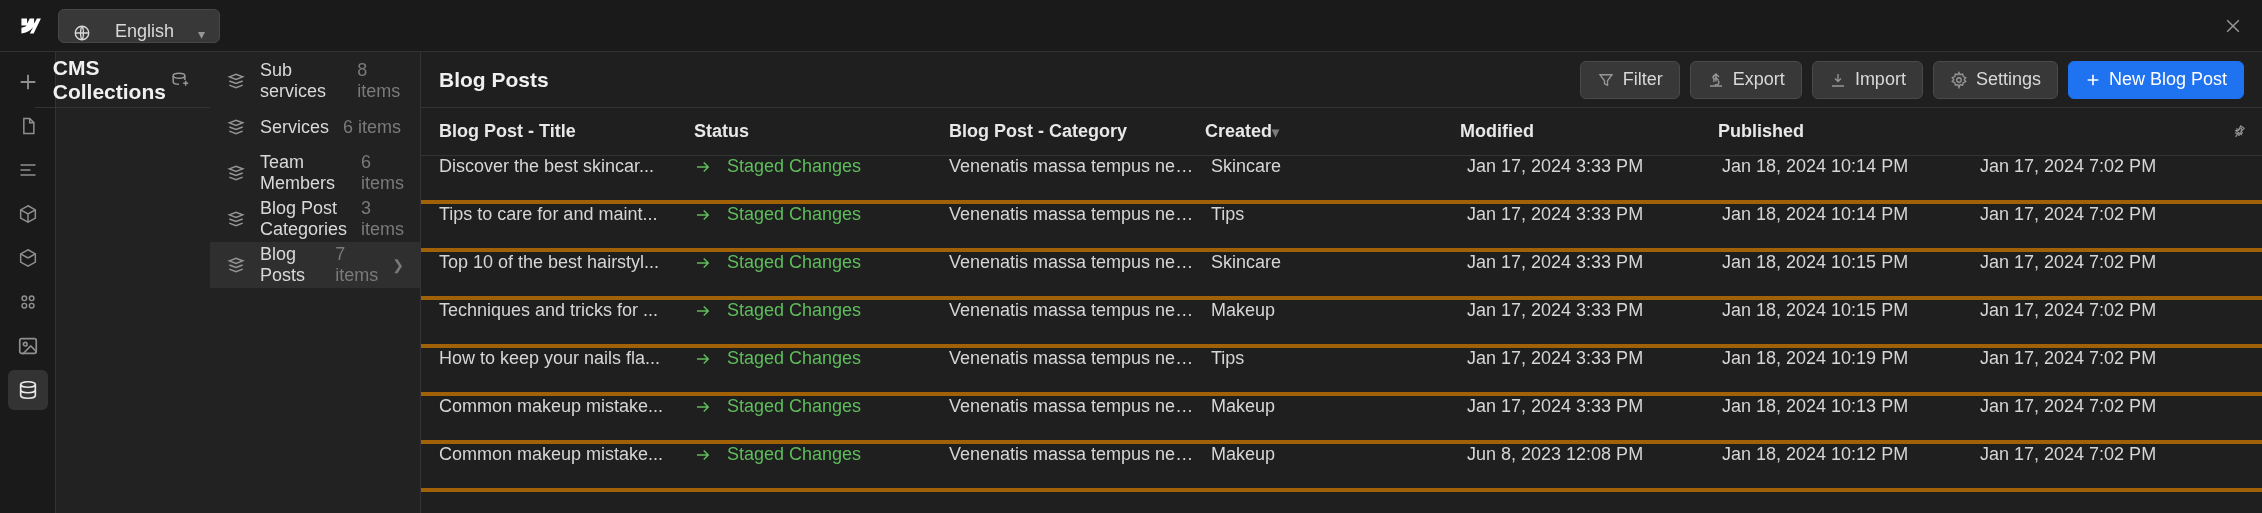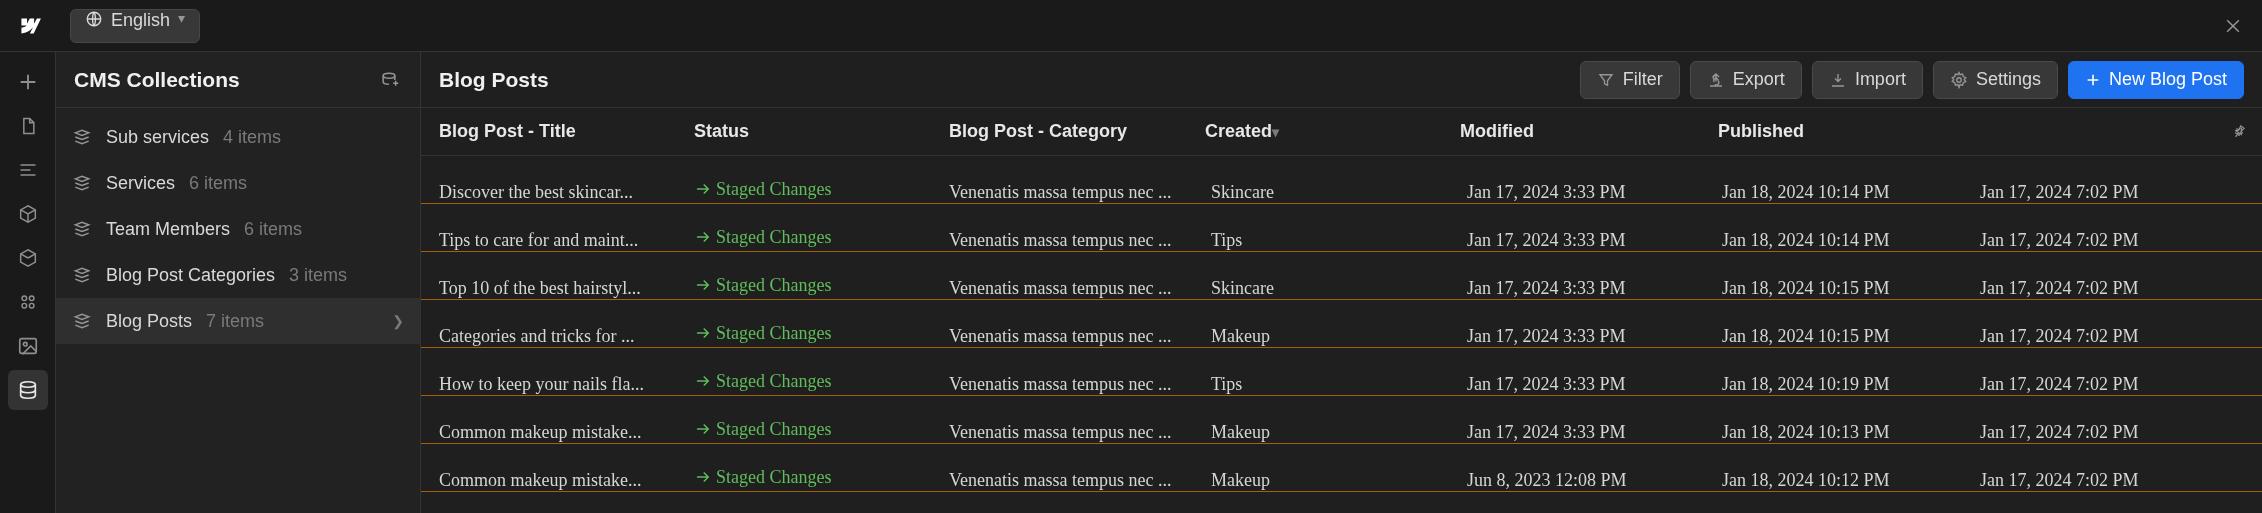--- a/index.html
+++ b/index.html
@@ -50,30 +50,29 @@
     width: 34px;
     height: 34px;
     display: flex;
     align-items: center;
     justify-content: center;
     color: #fff;
     margin-right: 12px;
   }
   .lang-pill {
     display: inline-flex;
-    align-items: flex-start;
-    gap: 8px;
+    align-items: flex-end;
+    gap: 24px;
     background: var(--bg-button);
     border: 1px solid #474747;
     border-radius: 6px;
     height: 34px;
     padding: 0 14px;
     color: var(--text);
     cursor: pointer;
-    margin-left: 12px;
   }
   .lang-pill .caret { color: var(--text-dim); font-size: 14px; }
   .topbar .spacer { flex: 1; }
   .close-btn {
     width: 34px;
     height: 34px;
     display: flex;
     align-items: center;
     justify-content: center;
     color: var(--text-dim);
@@ -110,21 +109,22 @@
   .rail-item.active {
     background: #333;
     color: #e8e8e8;
   }
   
   .collections {
     width: 365px;
     background: var(--bg-darker);
     border-right: 1px solid var(--border);
     display: flex;
-    flex-direction: column;
+    flex-direction: row;
+    justify-content: flex-end;
   }
   .collections-header {
     display: flex;
     align-items: center;
     height: 56px;
     padding: 0 18px;
     border-bottom: 1px solid var(--border);
   }
   .collections-header h2 {
     margin: 0;
@@ -243,31 +243,30 @@
     cursor: pointer;
     transform: rotate(35deg);
     width: 22px;
     display:flex;
     justify-content:center;
   }
   
   .rows { }
   .row {
     display: flex;
-    align-items: flex-end;
+    align-items: flex-start;
     height: 48px;
     padding: 0 12px 0 18px;
-    border-bottom: 1px solid #a16207;
+    border-bottom: 4px solid #a16207;
     color: #d6d6d6;
-    font-family: Liberation Serif, serif;
   }
   .status {
     display: inline-flex;
     align-items: center;
-    gap: 4px;
+    gap: 15px;
     color: var(--green);
   }
   .sort-caret { color: var(--text-muted); font-size:14px; }
   svg { display: block; }
 </style>
 </head>
 <body>
 
 <div class="app">
 
@@ -363,21 +362,21 @@
         </div>
       </div>
       <div class="coll-list" id="coll-list">
           <div class="coll-item">
             <span class="stack-icon">
               <svg width="20" height="20" viewBox="0 0 24 24" fill="none" stroke="currentColor" stroke-width="1.8">
                 <path d="M4 7l8-3 8 3-8 3-8-3zM4 12l8 3 8-3M4 17l8 3 8-3"></path>
               </svg>
             </span>
             <span>Sub services</span>
-            <span class="count">4 items</span>
+            <span class="count">8 items</span>
           </div>
           <div class="coll-item">
             <span class="stack-icon">
               <svg width="20" height="20" viewBox="0 0 24 24" fill="none" stroke="currentColor" stroke-width="1.8">
                 <path d="M4 7l8-3 8 3-8 3-8-3zM4 12l8 3 8-3M4 17l8 3 8-3"></path>
               </svg>
             </span>
             <span>Services</span>
             <span class="count">6 items</span>
           </div>
@@ -523,21 +522,21 @@
                 <span>Staged Changes</span>
               </span></div>
             <div class="col col-excerpt">Venenatis massa tempus nec ...</div>
             <div class="col col-cat">Skincare</div>
             <div class="col col-created">Jan 17, 2024 3:33 PM</div>
             <div class="col col-modified">Jan 18, 2024 10:15 PM</div>
             <div class="col col-published">Jan 17, 2024 7:02 PM</div>
             <div style="width:22px"></div>
           </div>
           <div class="row">
-            <div class="col col-title">Categories and tricks for ...</div>
+            <div class="col col-title">Techniques and tricks for ...</div>
             <div class="col col-status"><span class="status">
                 <span>
                   <svg width="18" height="18" viewBox="0 0 24 24" fill="none" stroke="currentColor" stroke-width="2">
                     <path d="M4 12h14M13 6l6 6-6 6"></path>
                   </svg>
                 </span>
                 <span>Staged Changes</span>
               </span></div>
             <div class="col col-excerpt">Venenatis massa tempus nec ...</div>
             <div class="col col-cat">Makeup</div>

